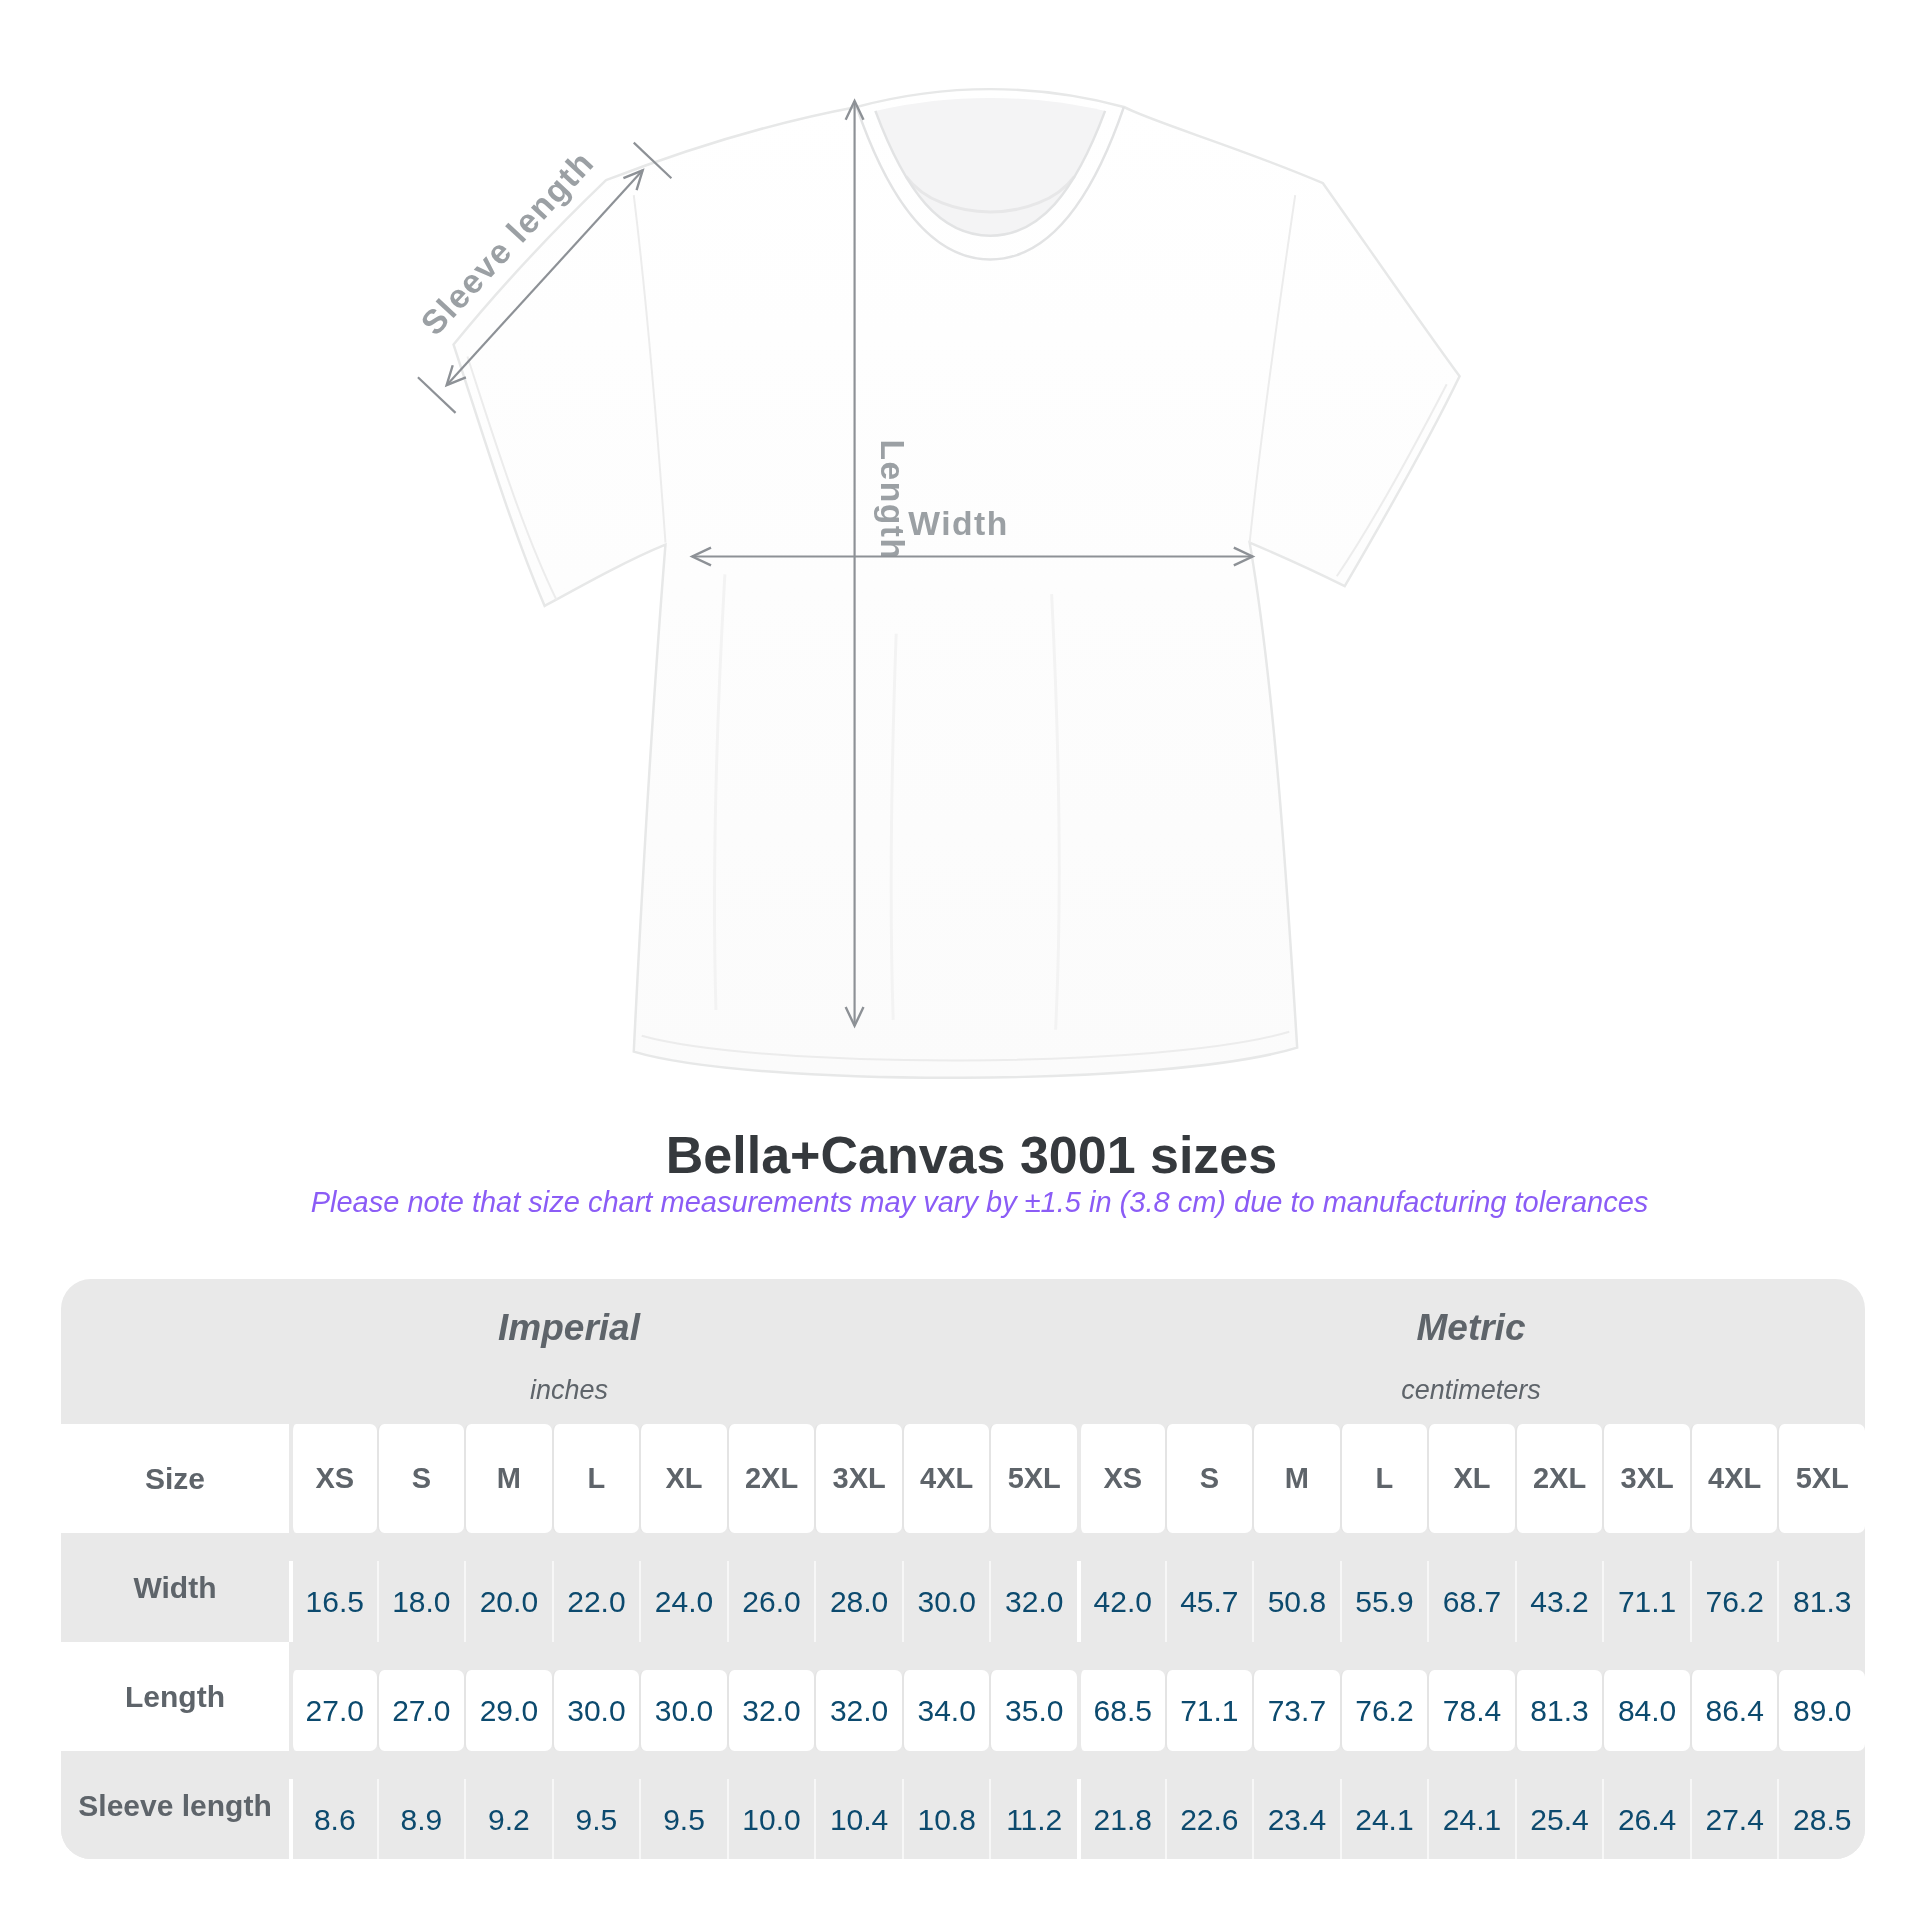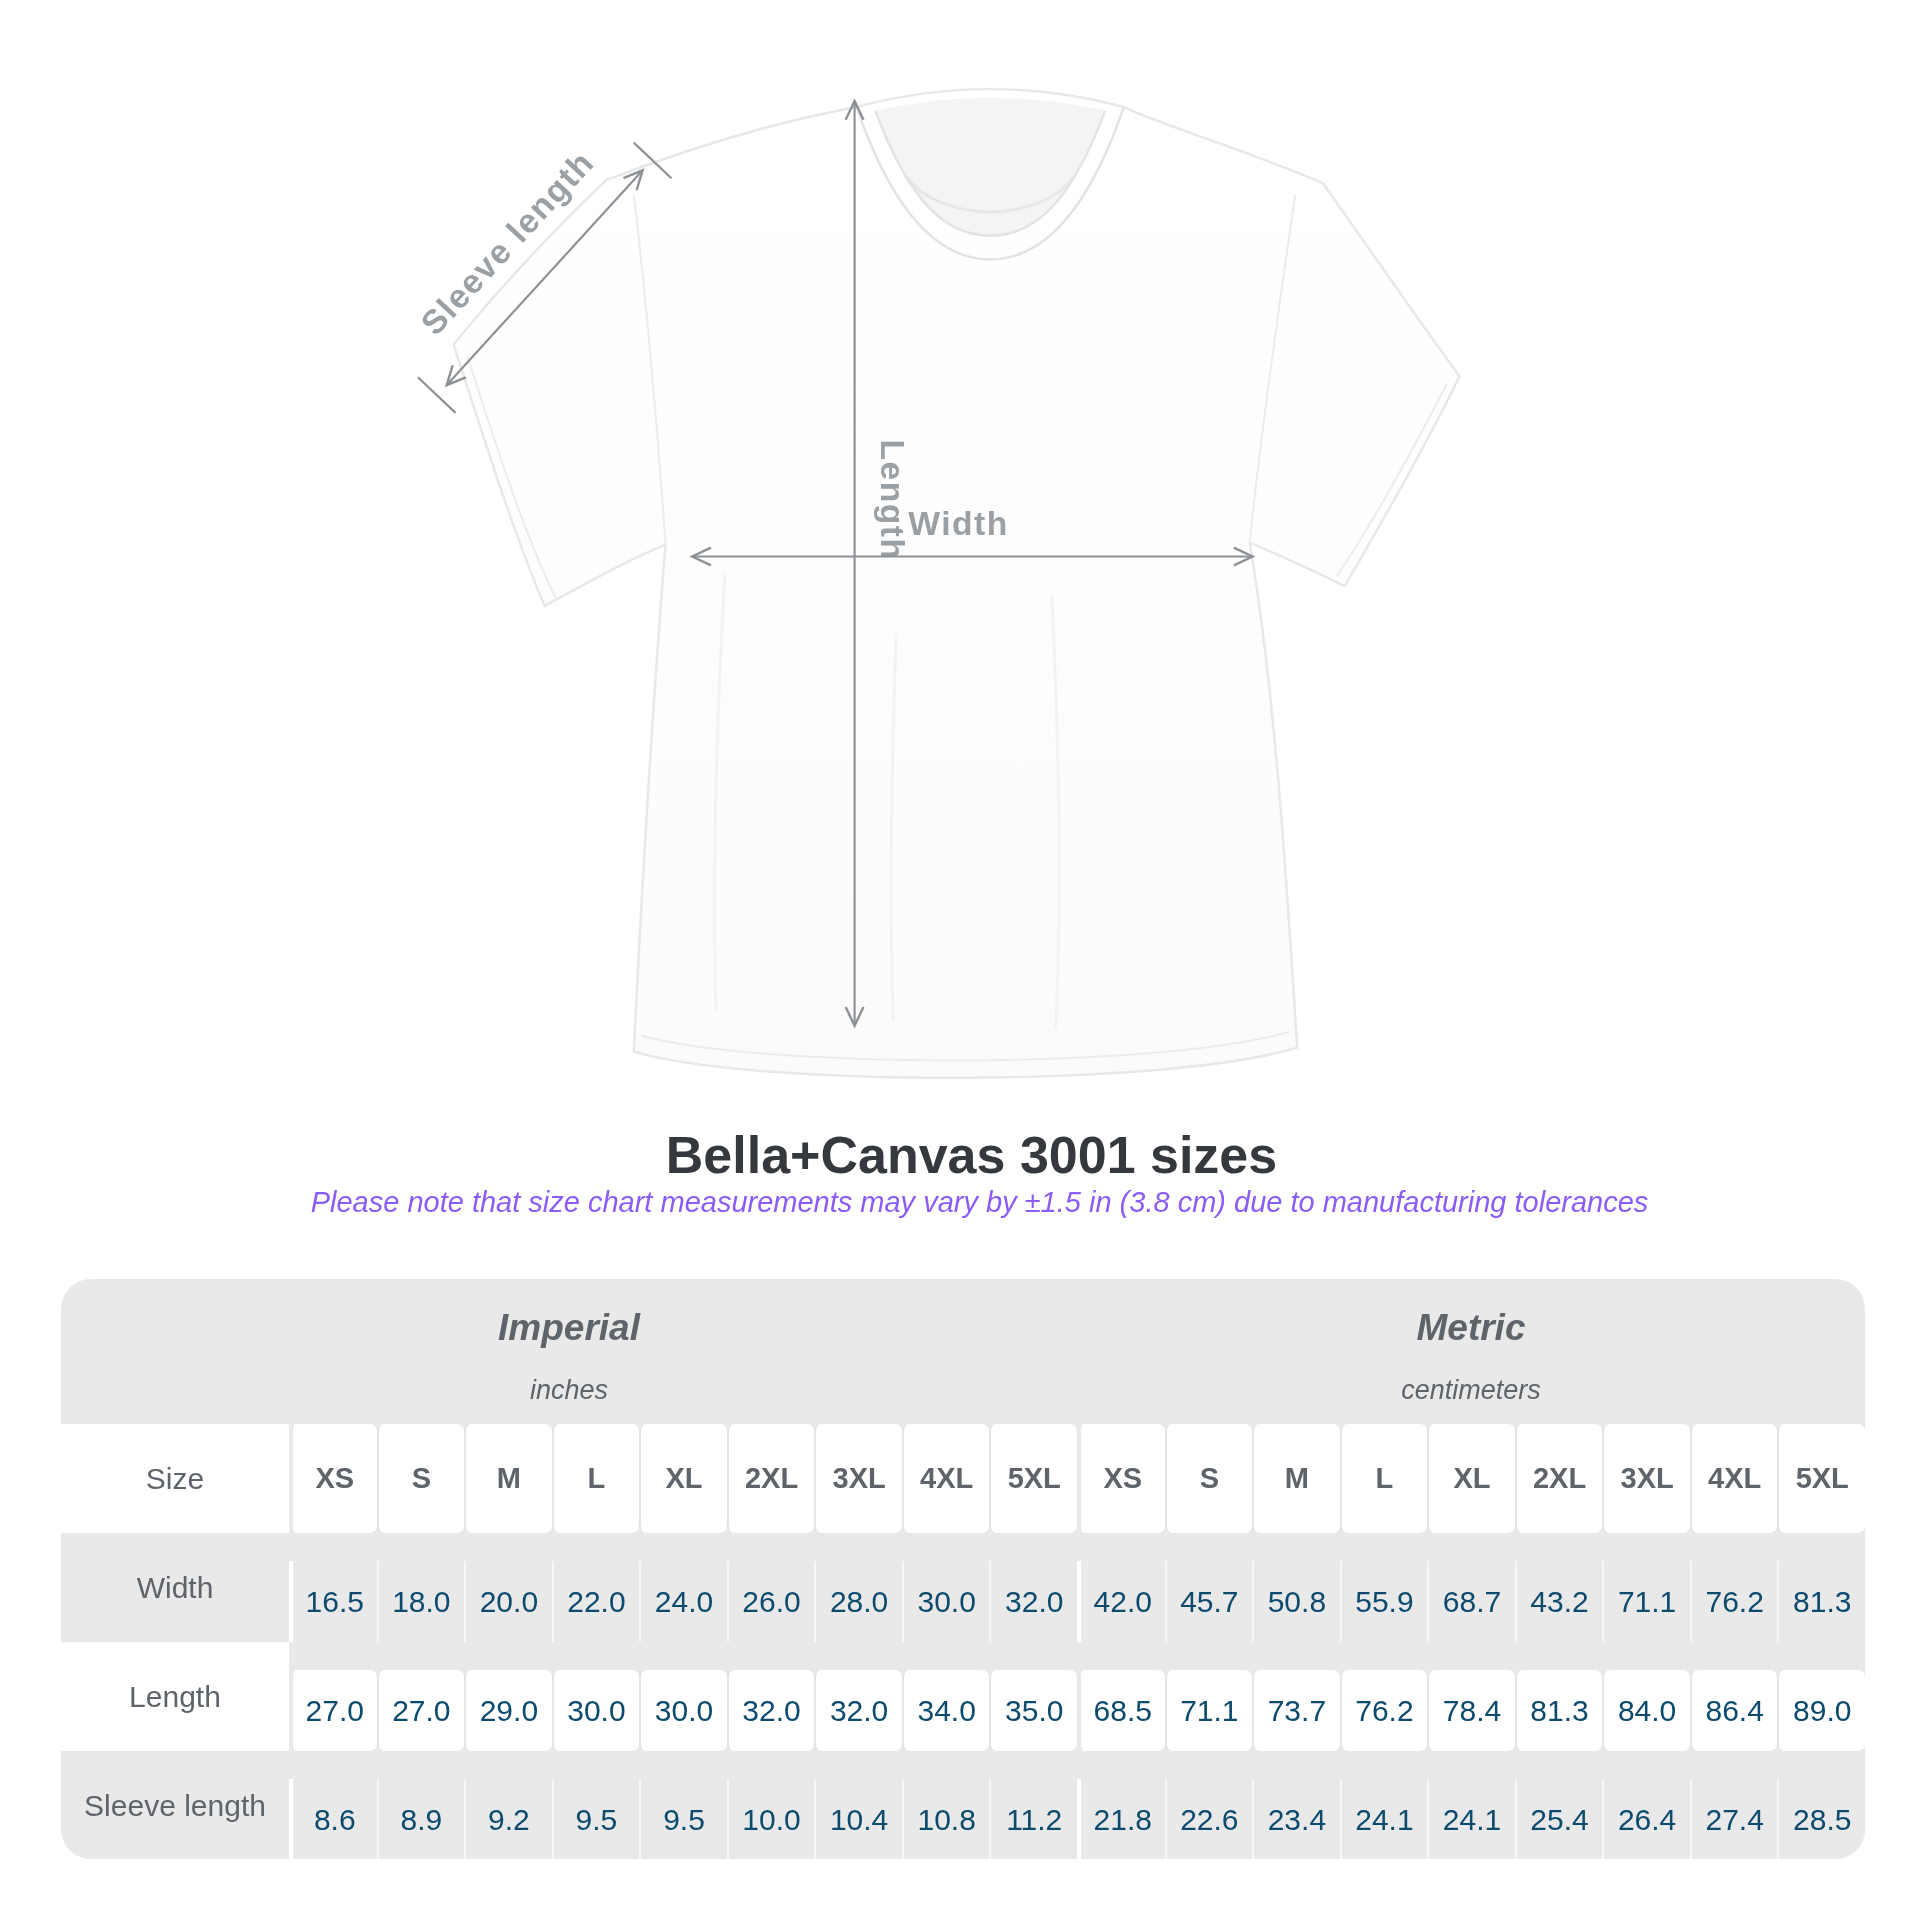--- a/index.html
+++ b/index.html
@@ -52,21 +52,21 @@
   .band-unit{font-size:27px;font-style:italic;color:#5e646a;margin-top:26px;}
 
   .grid{
     display:grid;grid-template-columns:228px repeat(18,1fr);
     grid-auto-rows:109px;
   }
   .cell{
     display:flex;align-items:center;justify-content:center;
     border-left:2px solid transparent;
   }
-  .cell.label{border-left:none;font-weight:normal;font-size:30px;color:#5e646a;}
+  .cell.label{border-left:none;font-weight:bold;font-size:30px;color:#5e646a;}
   .cell.head{font-weight:bold;font-size:29px;color:#5e646a;}
   .cell.val{font-size:30px;color:#0c4a6e;margin-top:28px;}
   .row-w{background:#ffffff;}
   .row-g{background:#e9e9e9;}
   .row-w.head,.row-w.val{border-left-color:#e4e4e4;border-radius:7px;}
   .row-g.val{border-left-color:#f7f7f7;}
   .gstart{border-left-width:4px;}
   .row-w.gstart{border-left-color:#e9e9e9;}
   .row-g.gstart{border-left-color:#ffffff;}
 </style>

